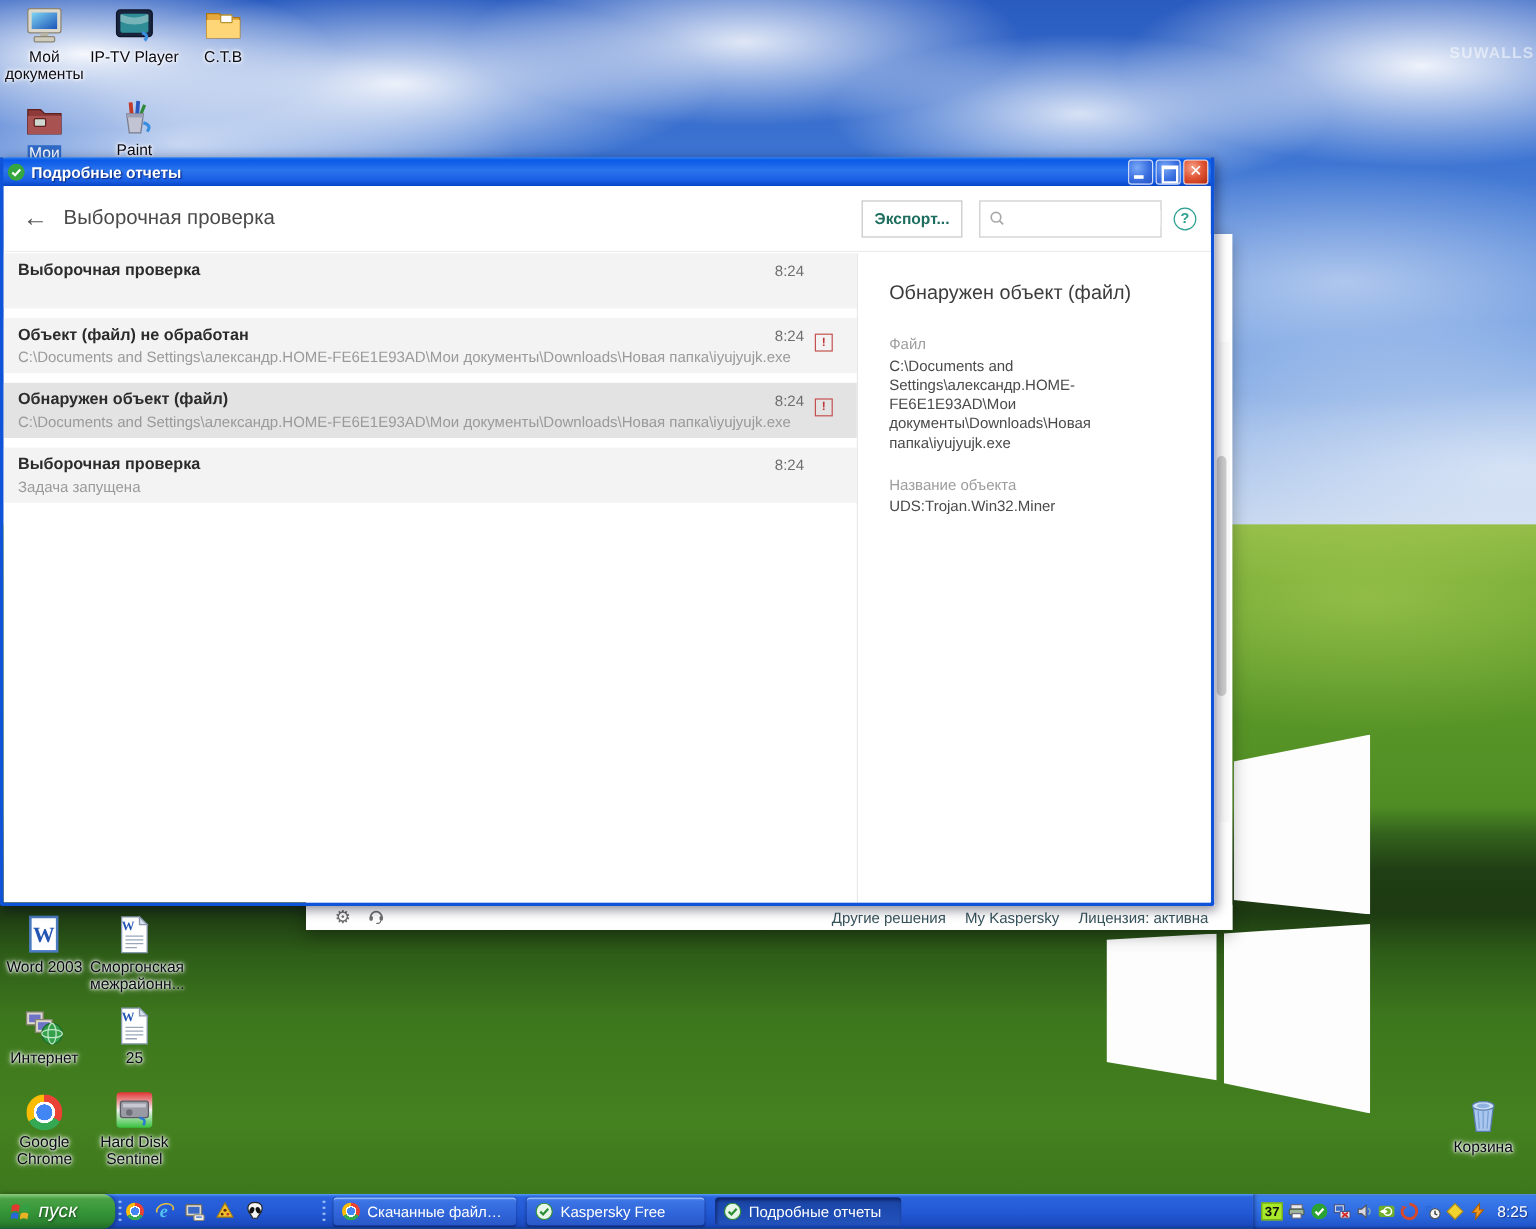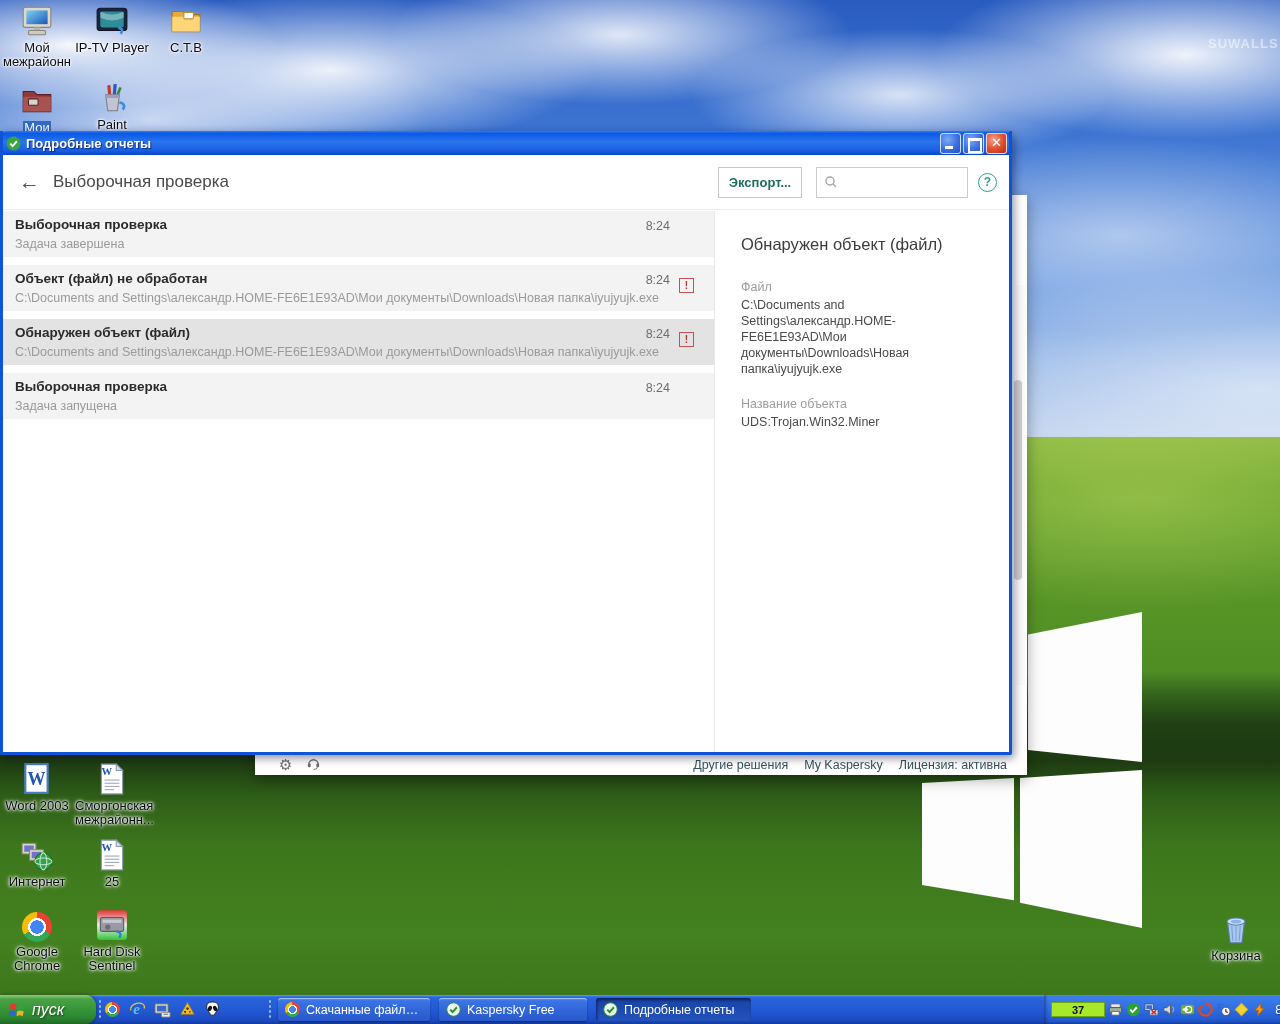--- a/index.html
+++ b/index.html
@@ -139,21 +139,21 @@
   .taskbtn { width:152px; height:23px; border-radius:3px; display:flex; align-items:center; gap:6px;
     padding:0 7px; color:#fff; font-size:12.5px; cursor:pointer; white-space:nowrap; overflow:hidden;
     background:linear-gradient(180deg,#639af4 0%,#3b74e4 12%,#2f64d8 60%,#2a58c8 100%);
     box-shadow:inset 0 1px 0 rgba(255,255,255,.45), 0 1px 2px rgba(0,0,30,.4); }
   .taskbtn.active { background:linear-gradient(180deg,#1a44a4 0%,#1e4cb4 60%,#2553bd 100%);
     box-shadow:inset 1px 2px 3px rgba(0,0,40,.55); }
   .taskbtn .tlabel { overflow:hidden; text-overflow:ellipsis; }
   #tray { position:absolute; right:0; top:0; height:29px; width:236px;
     background:linear-gradient(180deg,#66a7f8 0%,#3c7eec 6%,#2f6ce2 50%,#2257cd 90%,#1a46ab 100%);
     box-shadow:inset 2px 0 3px rgba(0,0,40,.35); display:flex; align-items:center; gap:3px; padding:0 7px; }
-  #tray .temp { background:#a8e82a; color:#111; font-size:11px; font-weight:bold; padding:0 20px;
+  #tray .temp { background:#a8e82a; color:#111; font-size:11px; font-weight:bold; padding:0 2px;
     height:15px; line-height:15px; border:1px solid #6ea512; }
   #tray .ti { width:16px; height:16px; display:flex; align-items:center; justify-content:center; }
   #tray .clock { margin-left:5px; color:#fff; font-size:13px; text-shadow:1px 1px 1px rgba(0,0,40,.5); }
 </style>
 </head>
 <body>
 
 <div id="desktop">
   <div id="sky"></div>
   <div id="clouds"></div>
@@ -172,21 +172,21 @@
             <stop offset="0" stop-color="#7fd4f2"></stop>
             <stop offset="1" stop-color="#1c54b8"></stop>
           </linearGradient>
         </defs>
         <rect x="3" y="3" width="26" height="19" rx="2" fill="#dcd8cc" stroke="#8a8575"></rect>
         <rect x="6" y="6" width="20" height="13" fill="url(#scr)"></rect>
         <rect x="13" y="22" width="6" height="3" fill="#b8b4a6"></rect>
         <rect x="8" y="25" width="16" height="4" rx="1" fill="#cfcbbd" stroke="#8a8575"></rect>
       </svg>
   </div>
-  <div class="lbl">Мой межрайонн</div>
+  <div class="lbl">Мой документы</div>
 </div>
 <div class="dicon" id="di-iptv">
   <div class="ig">
     <svg width="34" height="34" viewBox="0 0 32 32">
         <rect x="2" y="4" width="28" height="21" rx="3" fill="#18243e" stroke="#0c1426"></rect>
         <rect x="5" y="7" width="22" height="15" rx="2" fill="#2e8d96"></rect>
         <path d="M5 7 q11 6 22 0 v6 q-11 5 -22 0 z" fill="rgba(255,255,255,.35)"></path>
         <path d="M22 22 q6 2 2 6" stroke="#3b8de0" stroke-width="2.5" fill="none"></path>
       </svg>
   </div>
@@ -366,21 +366,20 @@
             <line x1="16" y1="9" x2="19" y2="12" stroke="#a8a8a8" stroke-width="1.4"></line>
           </svg>
         <input value="" style="">
       </span>
       <span class="help">?</span>
     </div>
 
     <div id="rows">
       <div class="row">
         <div class="rt">Выборочная проверка</div>
-        <div class="rs">Задача завершена</div>
         <span class="tm">8:24</span>
       </div>
       <div class="row">
         <div class="rt">Объект (файл) не обработан</div>
         <div class="rs">C:\Documents and Settings\александр.HOME-FE6E1E93AD\Мои документы\Downloads\Новая папка\iyujyujk.exe</div>
         <span class="tm">8:24</span>
         <span class="bdg">!</span>
       </div>
       <div class="row sel">
         <div class="rt">Обнаружен объект (файл)</div>

